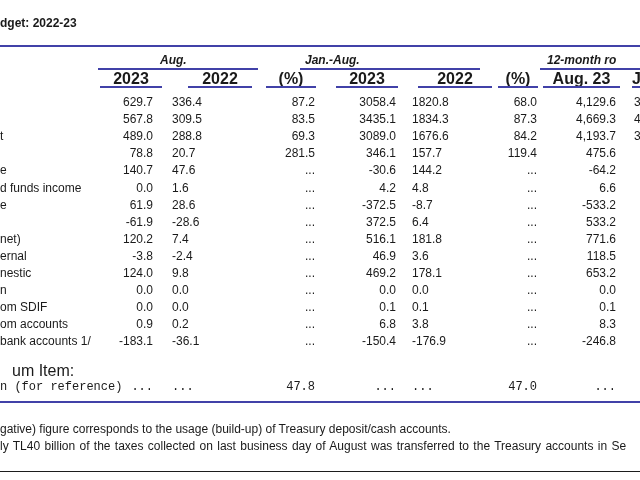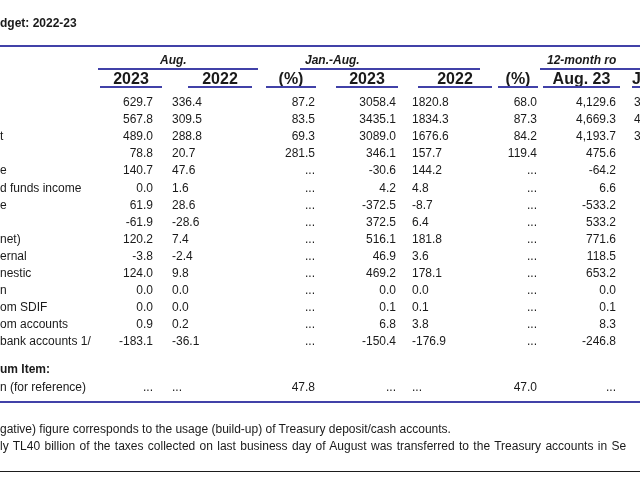--- a/index.html
+++ b/index.html
@@ -17,21 +17,21 @@
   .cell{position:absolute;top:0;white-space:nowrap;}
   .col-label{left:0;width:150px;text-align:left;}
   .col-c1{left:73px;width:80px;text-align:right;}
   .col-c2{left:172px;width:78px;text-align:left;}
   .col-c3{left:244px;width:71px;text-align:right;}
   .col-c4{left:318px;width:78px;text-align:right;}
   .col-c5{left:412px;width:78px;text-align:left;}
   .col-c6{left:444px;width:71px;text-align:right;margin-left:22px;}
   .col-c7{left:537px;width:79px;text-align:right;}
   .col-c8{left:634px;width:40px;text-align:left;}
-  .memo-header{position:absolute;left:0;top:362px;font-size:12px;font-weight:bold;white-space:nowrap;}
+  .memo-header{position:absolute;left:12px;top:362px;font-size:16px;font-weight:normal;white-space:nowrap;}
   .footnote{position:absolute;left:0;font-size:12px;white-space:nowrap;}
   .fn1{top:407px;}
   .fn2{top:422px;}
   .fn3{top:439px;word-spacing:1px;}
   .bottom-bar{position:absolute;left:0;top:471px;width:640px;height:9px;background:#1d1d1d;}
 </style>
 </head>
 <body>
 
 <div class="page">
@@ -229,21 +229,21 @@
         <span class="cell col-c4">-150.4</span>
         <span class="cell col-c5">-176.9</span>
         <span class="cell col-c6">...</span>
         <span class="cell col-c7">-246.8</span>
         <span class="cell col-c8"></span>
       </div>
     </div>
 
   <div class="memo-header">um Item:</div>
   <div id="memo-row">
-      <div class="table-row" style="top: 380px;">
+      <div class="table-row" style="top: 380px; font-family: Liberation Mono, monospace;">
         <span class="cell col-label">n (for reference)</span>
         <span class="cell col-c1">...</span>
         <span class="cell col-c2">...</span>
         <span class="cell col-c3">47.8</span>
         <span class="cell col-c4">...</span>
         <span class="cell col-c5">...</span>
         <span class="cell col-c6">47.0</span>
         <span class="cell col-c7">...</span>
         <span class="cell col-c8"></span>
       </div>

